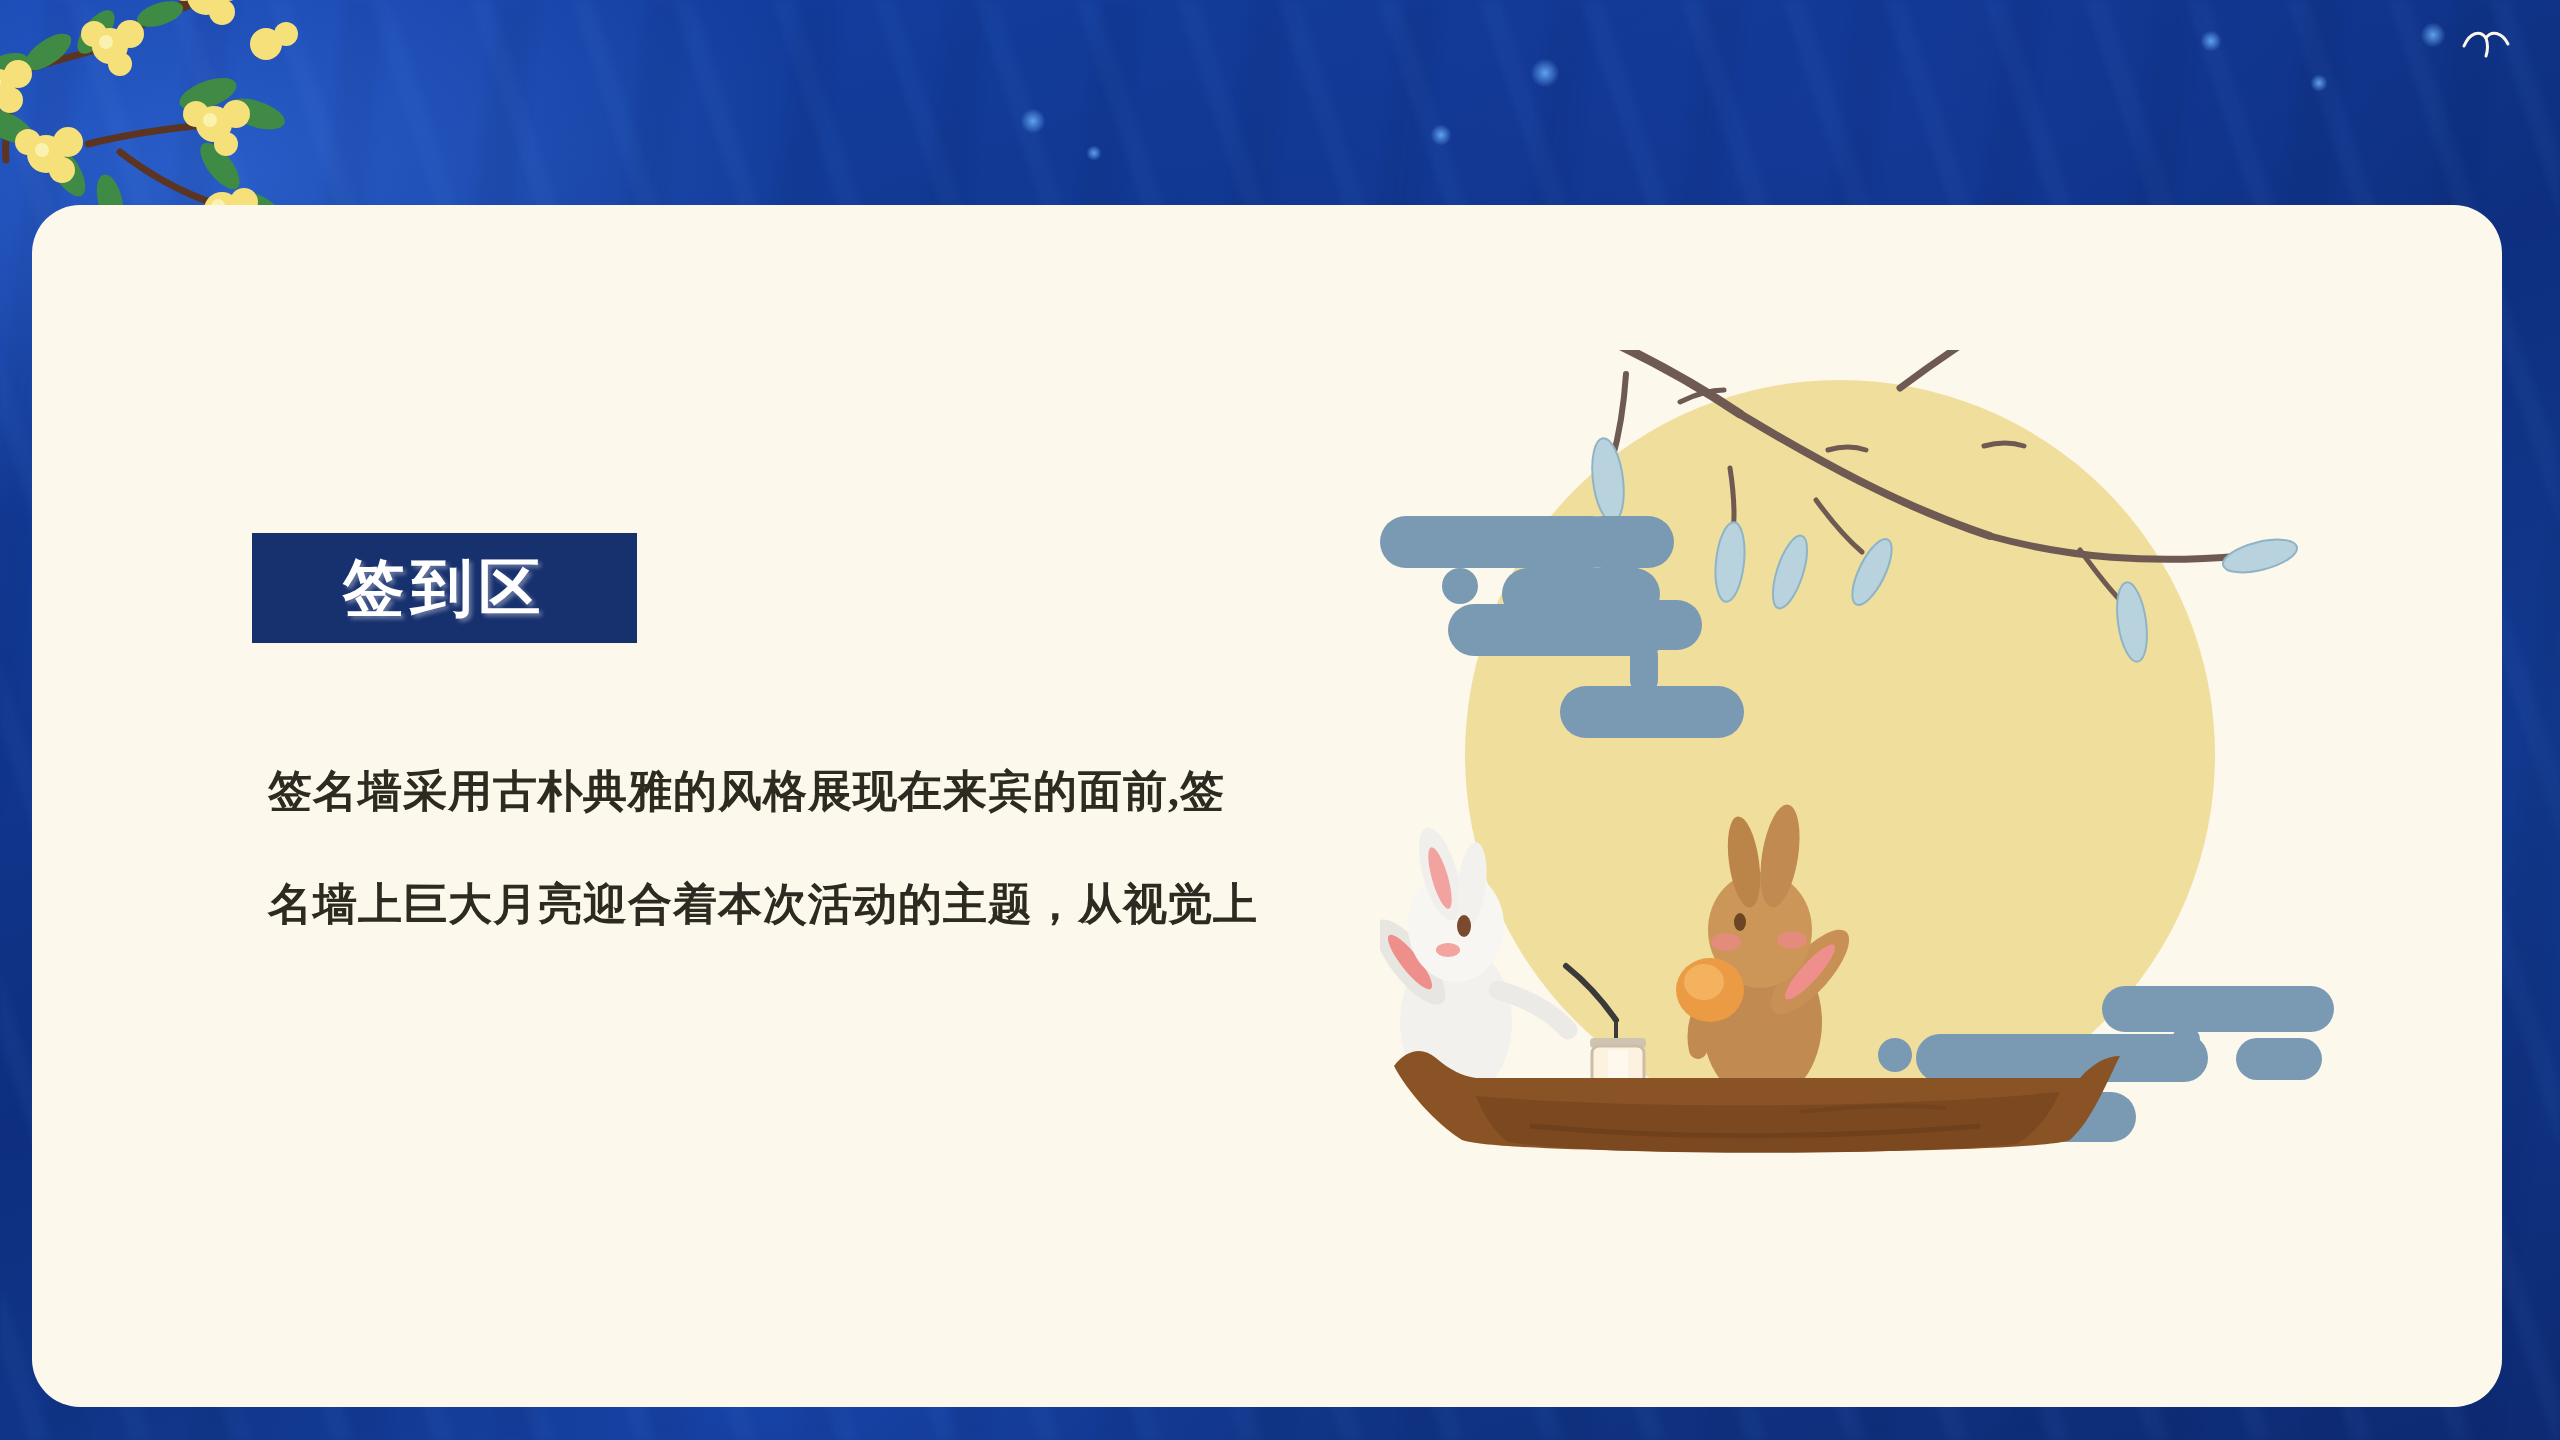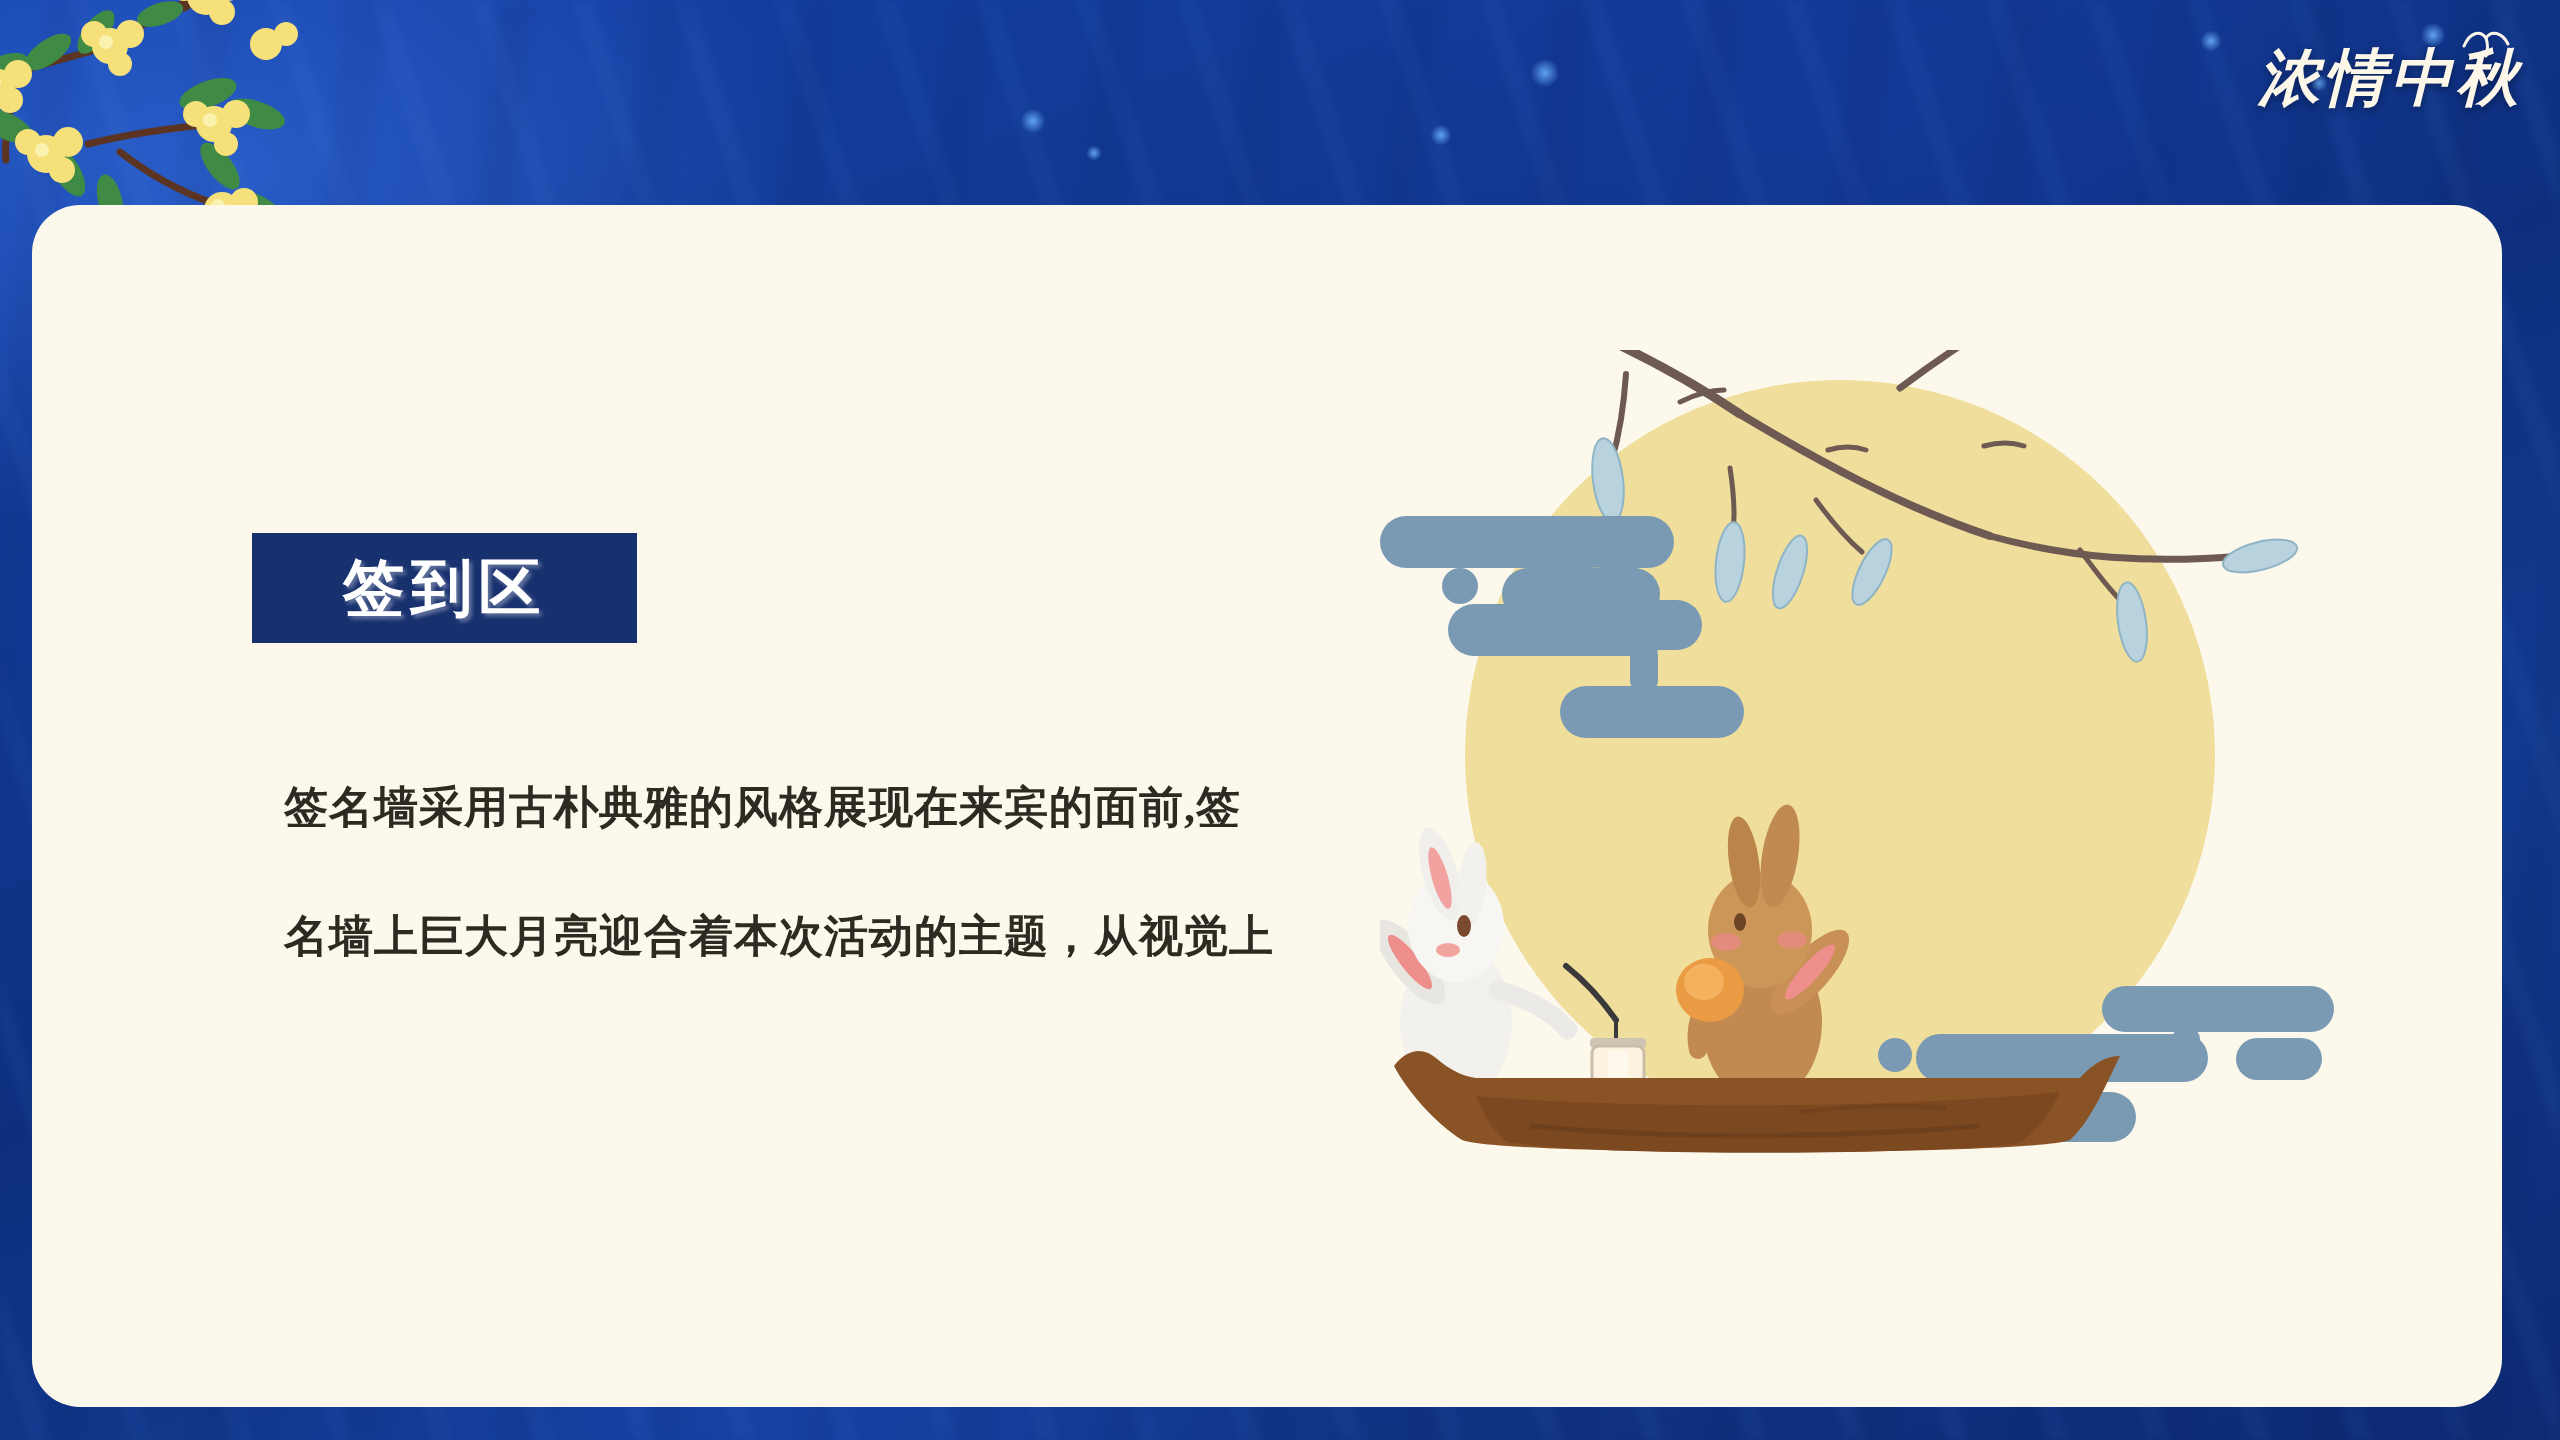--- a/index.html
+++ b/index.html
@@ -56,21 +56,21 @@
     background:#17306e;display:flex;align-items:center;justify-content:center;}
   .chip span{color:#ffffff;font-size:62px;letter-spacing:6px;font-weight:700;
     font-family:"Liberation Serif","DejaVu Serif",serif;
     text-shadow:3px 3px 4px rgba(255,255,255,.35);}
 
   
   .body-copy{position:absolute;left:268px;top:735px;width:1120px;
     color:#2d2a22;font-size:44px;line-height:113px;font-weight:700;
     letter-spacing:1px;
     font-family:"Liberation Serif","DejaVu Serif",serif;}
-  .body-copy p{margin:16px;white-space:nowrap;}
+  .body-copy p{margin:0;white-space:nowrap;}
 
   
   .illus{position:absolute;left:1380px;top:350px;width:1060px;height:820px;}
 </style>
 </head>
 <body>
 
 <div class="slide">
 
   <div class="bg"></div>
@@ -81,21 +81,20 @@
   <div class="glow" style="left:1020px;top:108px;width:26px;height:26px;"></div>
   <div class="glow" style="left:1086px;top:145px;width:16px;height:16px;"></div>
   <div class="glow" style="left:1530px;top:58px;width:30px;height:30px;"></div>
   <div class="glow" style="left:1430px;top:124px;width:22px;height:22px;"></div>
   <div class="glow" style="left:2200px;top:30px;width:22px;height:22px;"></div>
   <div class="glow" style="left:2310px;top:74px;width:18px;height:18px;"></div>
   <div class="glow" style="left:2420px;top:22px;width:26px;height:26px;"></div>
   <div class="glow" style="left:90px;top:1240px;width:34px;height:34px;"></div>
 
 
-  <div class="brand">浓情中秋</div>
   <svg class="brand-flourish" viewBox="0 0 60 32">
     <path d="M6 20 C12 6 22 4 28 12 C33 4 44 6 50 18" stroke="#fdf7ea" stroke-width="3" fill="none" stroke-linecap="round"></path>
     <path d="M28 12 C30 18 30 24 28 30" stroke="#fdf7ea" stroke-width="3" fill="none" stroke-linecap="round"></path>
   </svg>
 
   <svg class="corner-flowers" viewBox="0 0 330 270">
     <g stroke="#5c3522" stroke-width="7" fill="none" stroke-linecap="round">
       <path d="M4 112 C50 96 96 84 140 72"></path>
       <path d="M140 72 C168 52 196 36 230 22"></path>
       <path d="M118 170 C158 160 200 154 244 150"></path>

